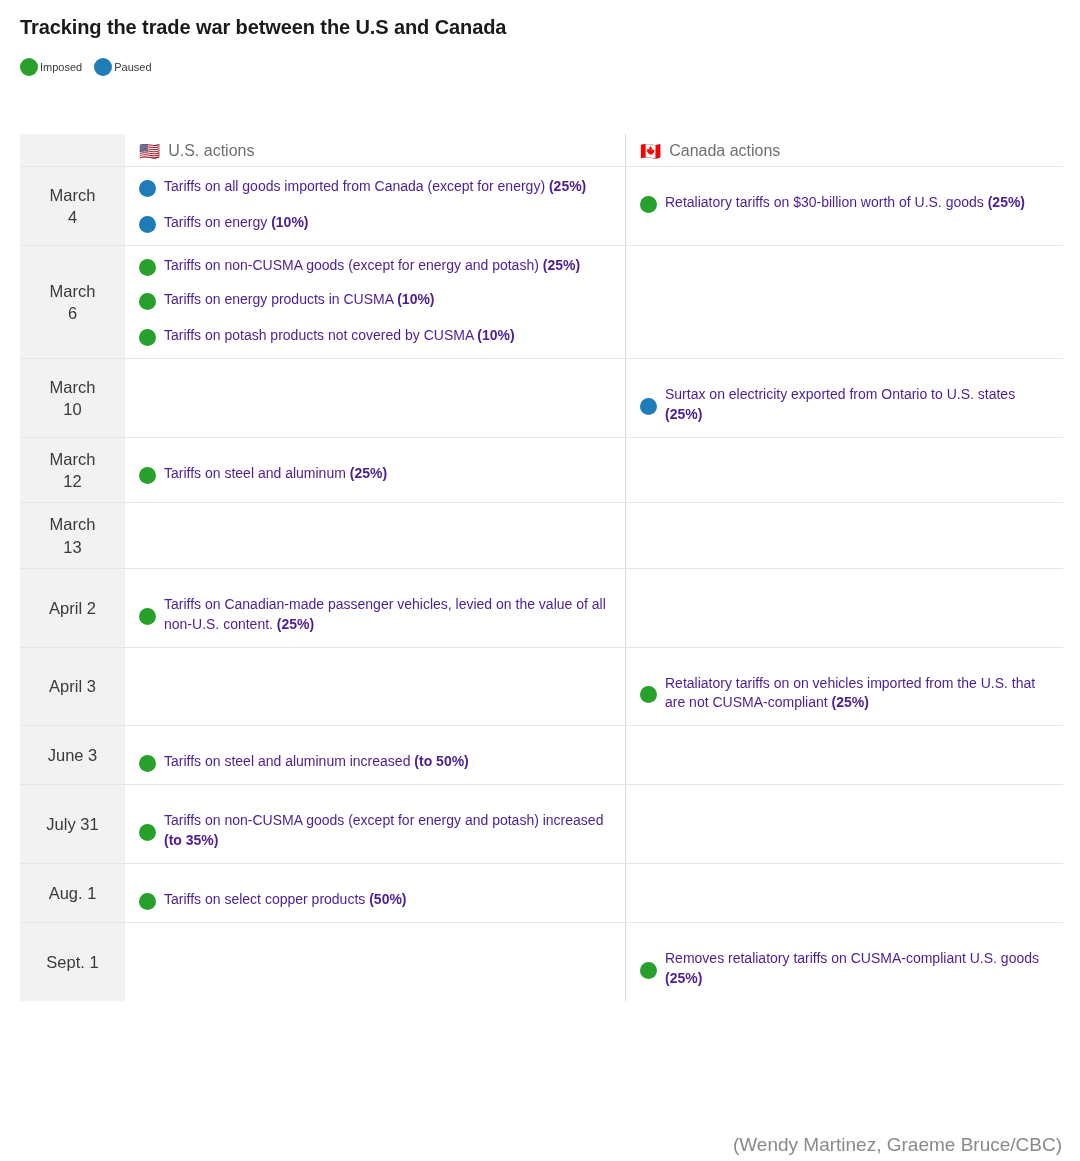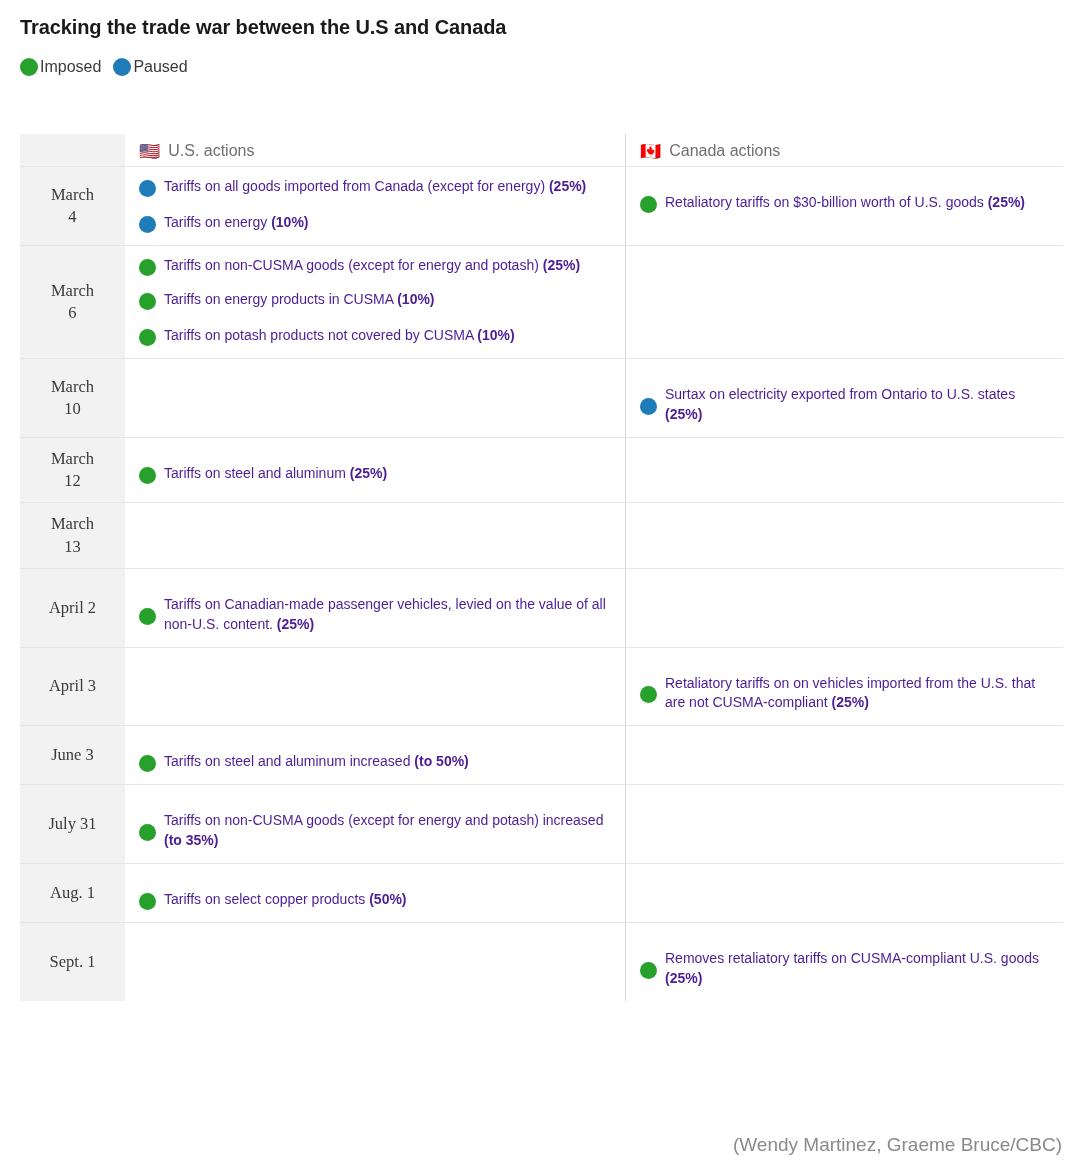--- a/index.html
+++ b/index.html
@@ -35,21 +35,21 @@
   }
 
   
   .legend {
     position: absolute;
     left: 20px;
     top: 58px;
     display: flex;
     align-items: center;
     gap: 12px;
-    font-size: 16px;
+    font-size: 11px;
     color: #3a3a3a;
   }
   .legend-item {
     display: flex;
     align-items: center;
     gap: 2px;
   }
   .legend .dot {
     width: 18px;
     height: 18px;
@@ -83,21 +83,20 @@
     background: #f2f2f2;
     display: flex;
     align-items: center;
     justify-content: center;
     text-align: center;
     font-size: 16.5px;
     color: #3a3a3a;
     line-height: 1.35;
     padding: 10px 4px;
     box-sizing: border-box;
-    font-family: Liberation Serif, serif;
   }
   .cell-date.header-date {
     background: #f2f2f2;
     min-height: 30px;
   }
 
   .cell-us {
     flex: 0 0 501px;
     width: 501px;
     box-sizing: border-box;

